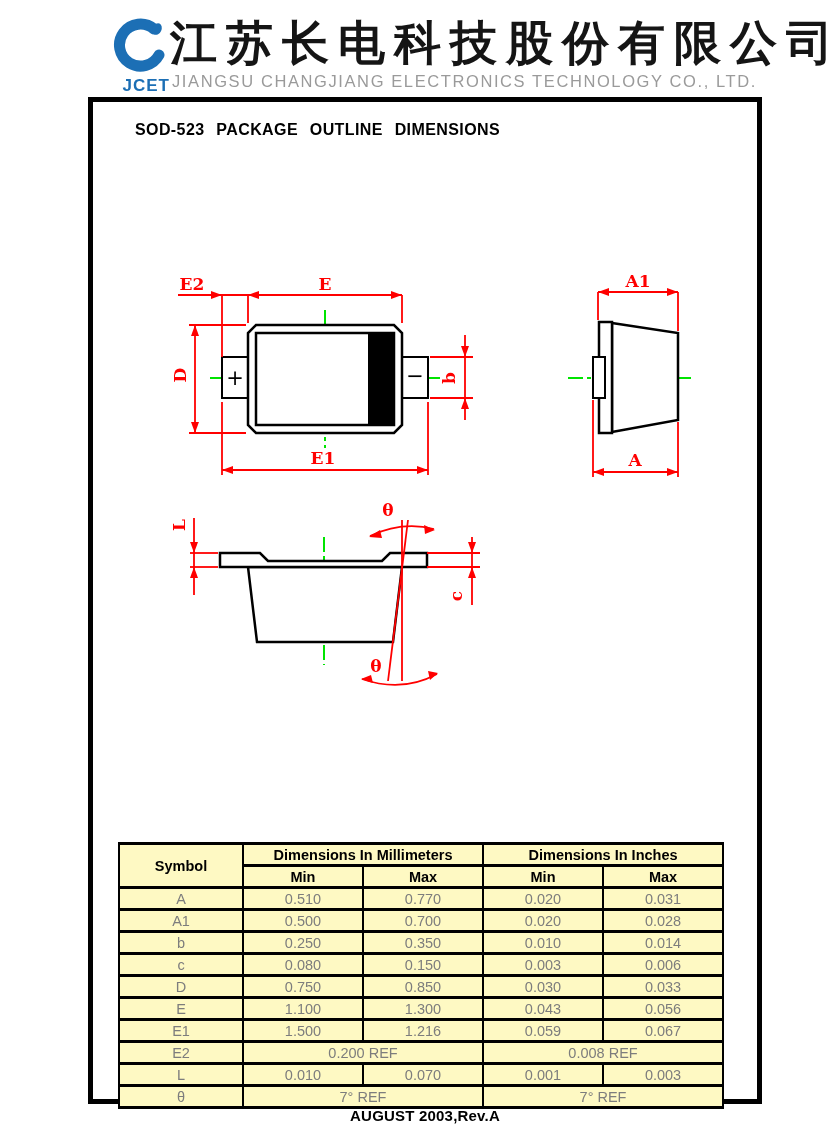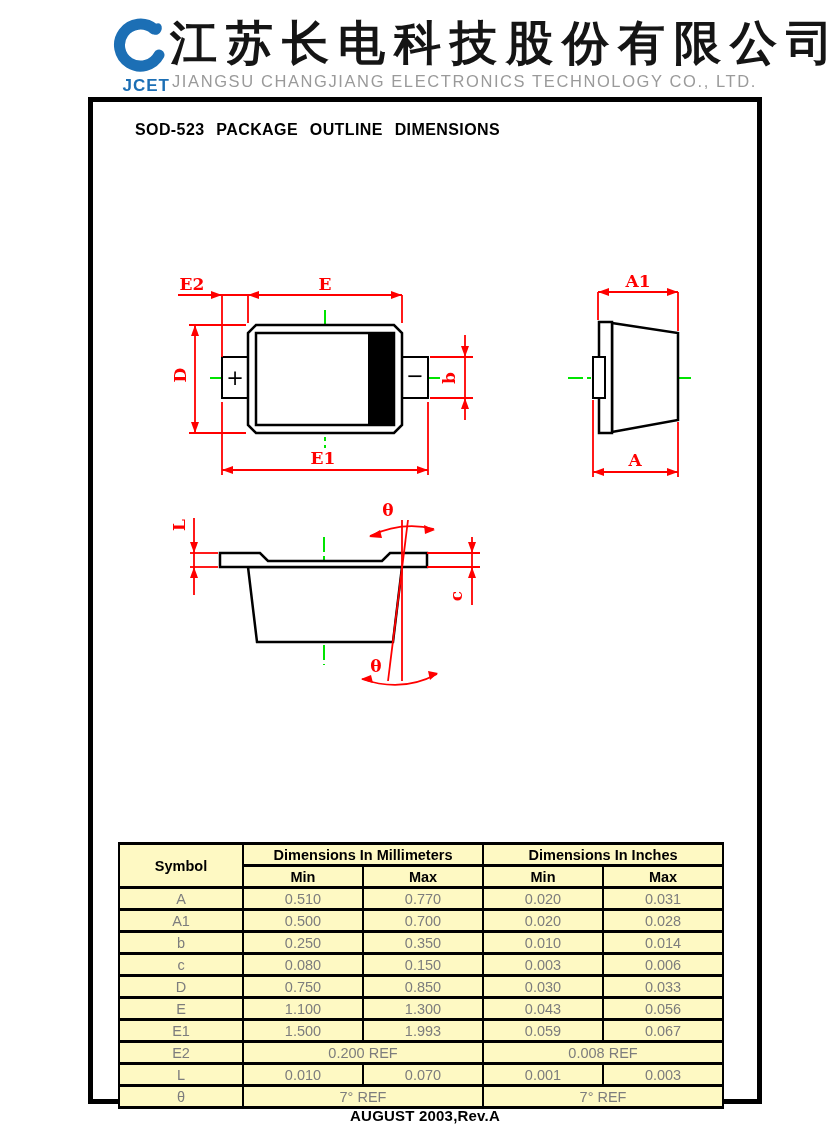--- a/index.html
+++ b/index.html
@@ -208,21 +208,21 @@
       <tr>
         <td class="sym">E</td>
         <td>1.100</td>
         <td>1.300</td>
         <td>0.043</td>
         <td>0.056</td>
       </tr>
       <tr>
         <td class="sym">E1</td>
         <td>1.500</td>
-        <td>1.993</td>
+        <td>1.216</td>
         <td>0.059</td>
         <td>0.067</td>
       </tr>
       <tr>
         <td class="sym">E2</td>
         <td colspan="2">0.200 REF</td>
         <td colspan="2">0.008 REF</td>
       </tr>
       <tr>
         <td class="sym">L</td>

